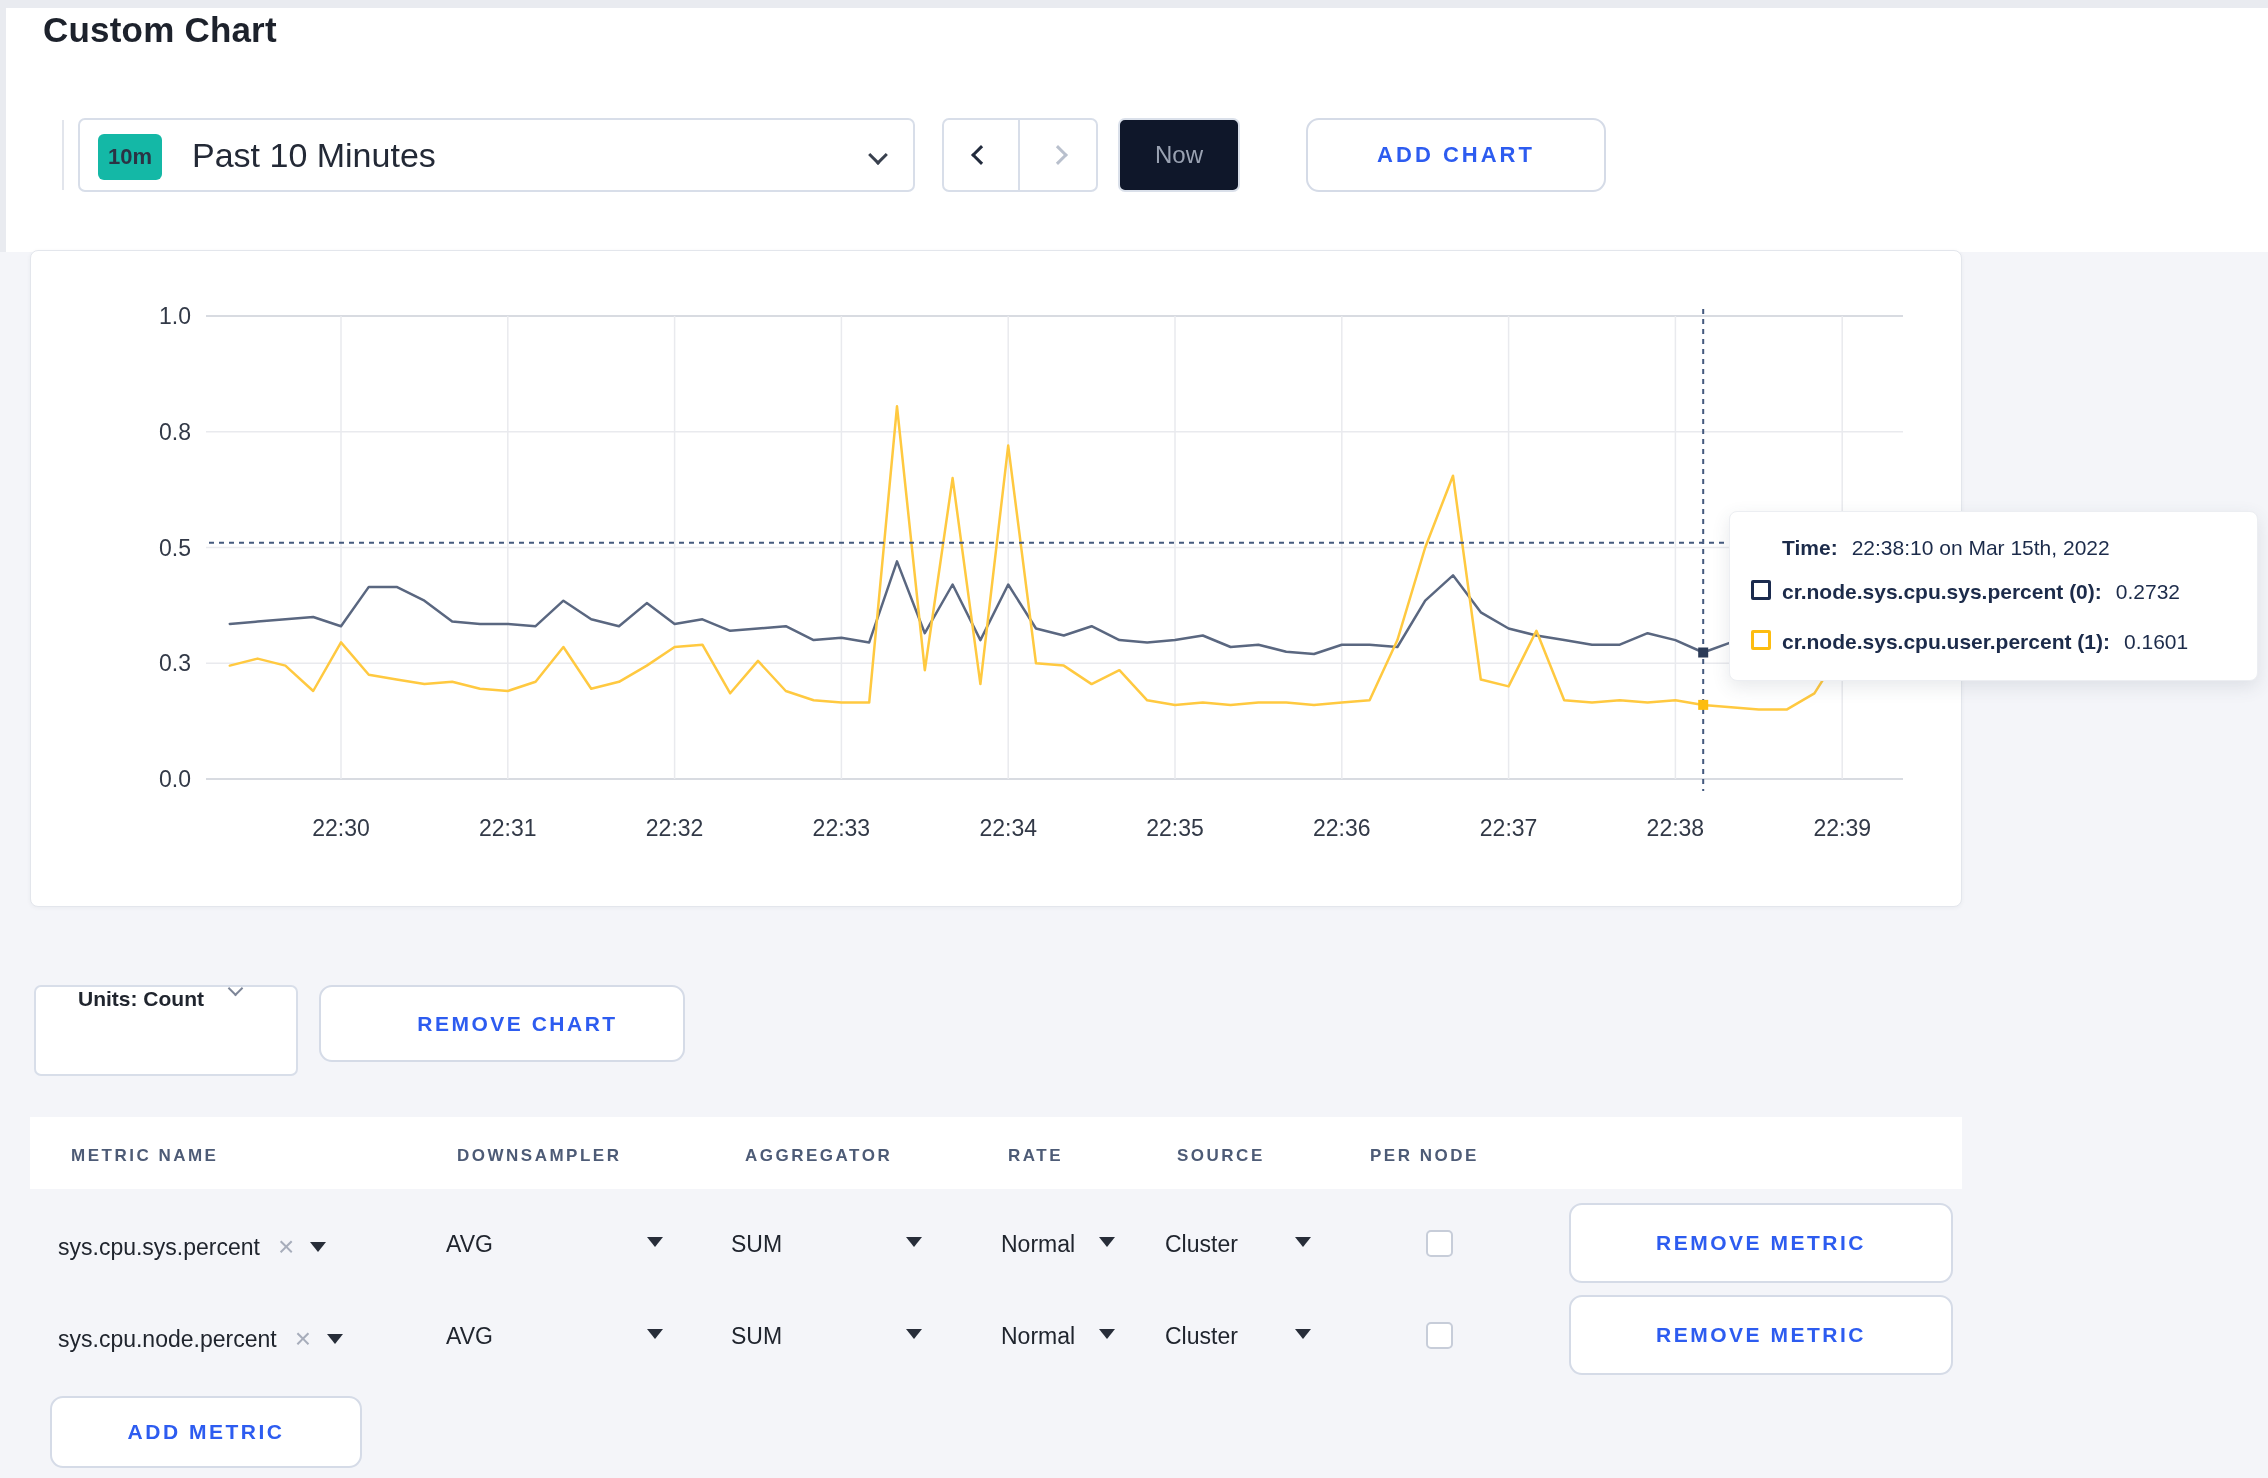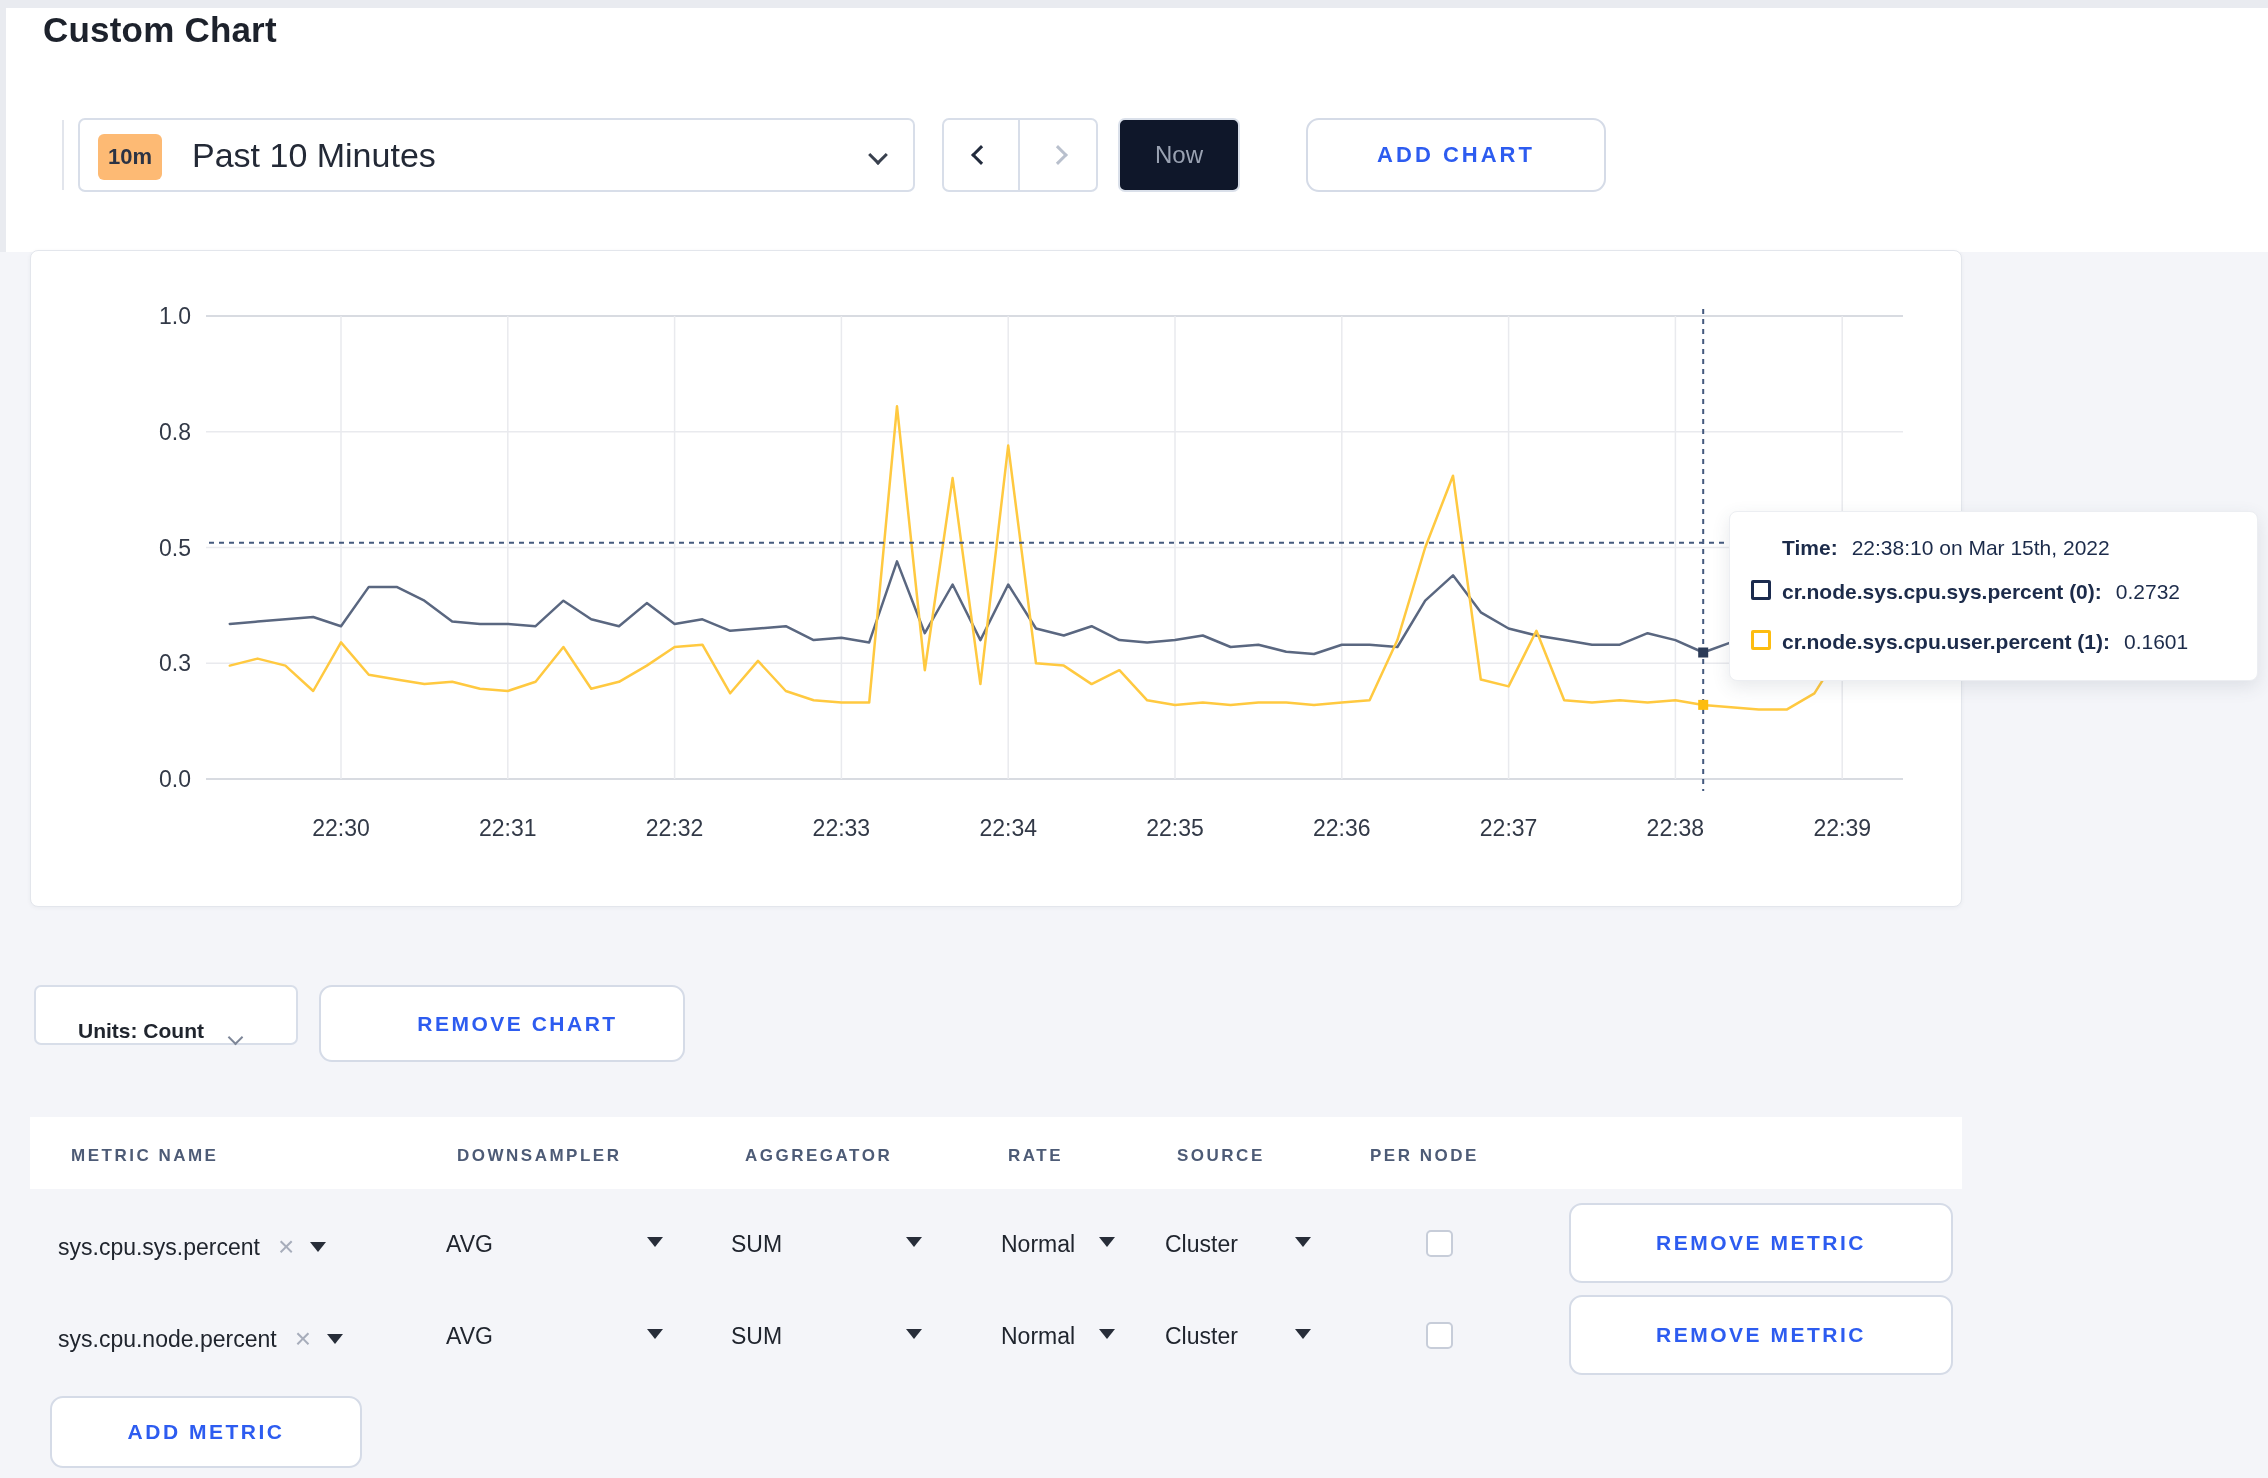--- a/index.html
+++ b/index.html
@@ -16,21 +16,21 @@
   .top-strip { left:0; top:0; width:2268px; height:8px; background:#e9ebf0; }
   .left-strip { left:0; top:8px; width:6px; height:244px; background:#e9ebf0; }
   .top-white { left:6px; top:8px; width:2262px; height:244px; background:#ffffff; }
 
   .page-title { left:43px; top:10px; font-size:35px; font-weight:600; color:#1d222c; letter-spacing:.2px; }
 
   
   .toolbar-divider { left:62px; top:120px; width:2px; height:70px; background:#e2e5ec; }
   .box { background:#fff; border:2px solid #d8dee9; border-radius:7px; }
   .time-selector { left:78px; top:118px; width:837px; height:74px; display:flex; align-items:center; cursor:pointer; }
-  .ts-badge { position:absolute; left:18px; top:14px; width:64px; height:46px; background:#fdba74; border-radius:6px;
+  .ts-badge { position:absolute; left:18px; top:14px; width:64px; height:46px; background:#14b8a6; border-radius:6px;
               display:flex; align-items:center; justify-content:center; font-size:22px; font-weight:700; color:#2b3344; }
   .ts-label { position:absolute; left:112px; font-size:34px; color:#232936; }
   .chev { display:inline-block; width:14px; height:14px; border-left:3px solid #39404e; border-bottom:3px solid #39404e; }
   .chev-down  { transform:rotate(-45deg); }
   .chev-left  { transform:rotate(45deg); }
   .chev-right { transform:rotate(-135deg); }
   .ts-chev { position:absolute; right:28px; top:28px; }
 
   .nav-group { left:942px; top:118px; width:156px; height:74px; display:flex; }
   .nav-btn { width:78px; height:100%; background:none; border:none; display:flex; align-items:center; justify-content:center; cursor:pointer; }
@@ -55,21 +55,21 @@
   .crosshair { stroke:#44597e; stroke-width:2; stroke-dasharray:5 5; fill:none; }
 
   
   .tooltip { left:1729px; top:511px; width:529px; height:170px; background:#fff; border:1px solid #eceef2;
              border-radius:8px; box-shadow:0 6px 18px rgba(60,70,90,.12); z-index:20; font-size:21px; color:#1c2b4a; }
   .tt-row { position:absolute; left:52px; white-space:nowrap; }
   .tt-bold { font-weight:700; margin-right:14px; }
   .tt-icon { position:absolute; left:21px; width:20px; height:20px; border:3px solid #000; border-radius:2px; background:#fff; }
 
   
-  .units-box { left:34px; top:985px; width:264px; height:60px; display:flex; align-items:flex-end; cursor:pointer; }
+  .units-box { left:34px; top:985px; width:264px; height:91px; display:flex; align-items:flex-start; cursor:pointer; }
   .units-label { margin-left:42px; font-size:21px; font-weight:700; color:#20252e; }
   .units-chev { width:11px; height:11px; border-width:2px; border-color:#7d8698; margin-left:26px; margin-top:-4px; }
   .remove-chart-btn { left:319px; top:985px; width:366px; height:77px; font-size:21px; letter-spacing:2.5px;padding-left:31px; }
 
   
   .header-band { left:30px; top:1117px; width:1932px; height:72px; background:#fff; }
   .th { position:absolute; top:1146px; font-size:17px; font-weight:700; letter-spacing:2.5px; color:#4d5b76; }
   .cell { position:absolute; font-size:23px; color:#20252e; white-space:nowrap; display:flex; align-items:center; }
   .close-x { color:#a7adbb; font-size:28px; margin-left:18px; cursor:pointer; }
   .caret { position:absolute; width:0; height:0; border-left:8px solid transparent; border-right:8px solid transparent;

